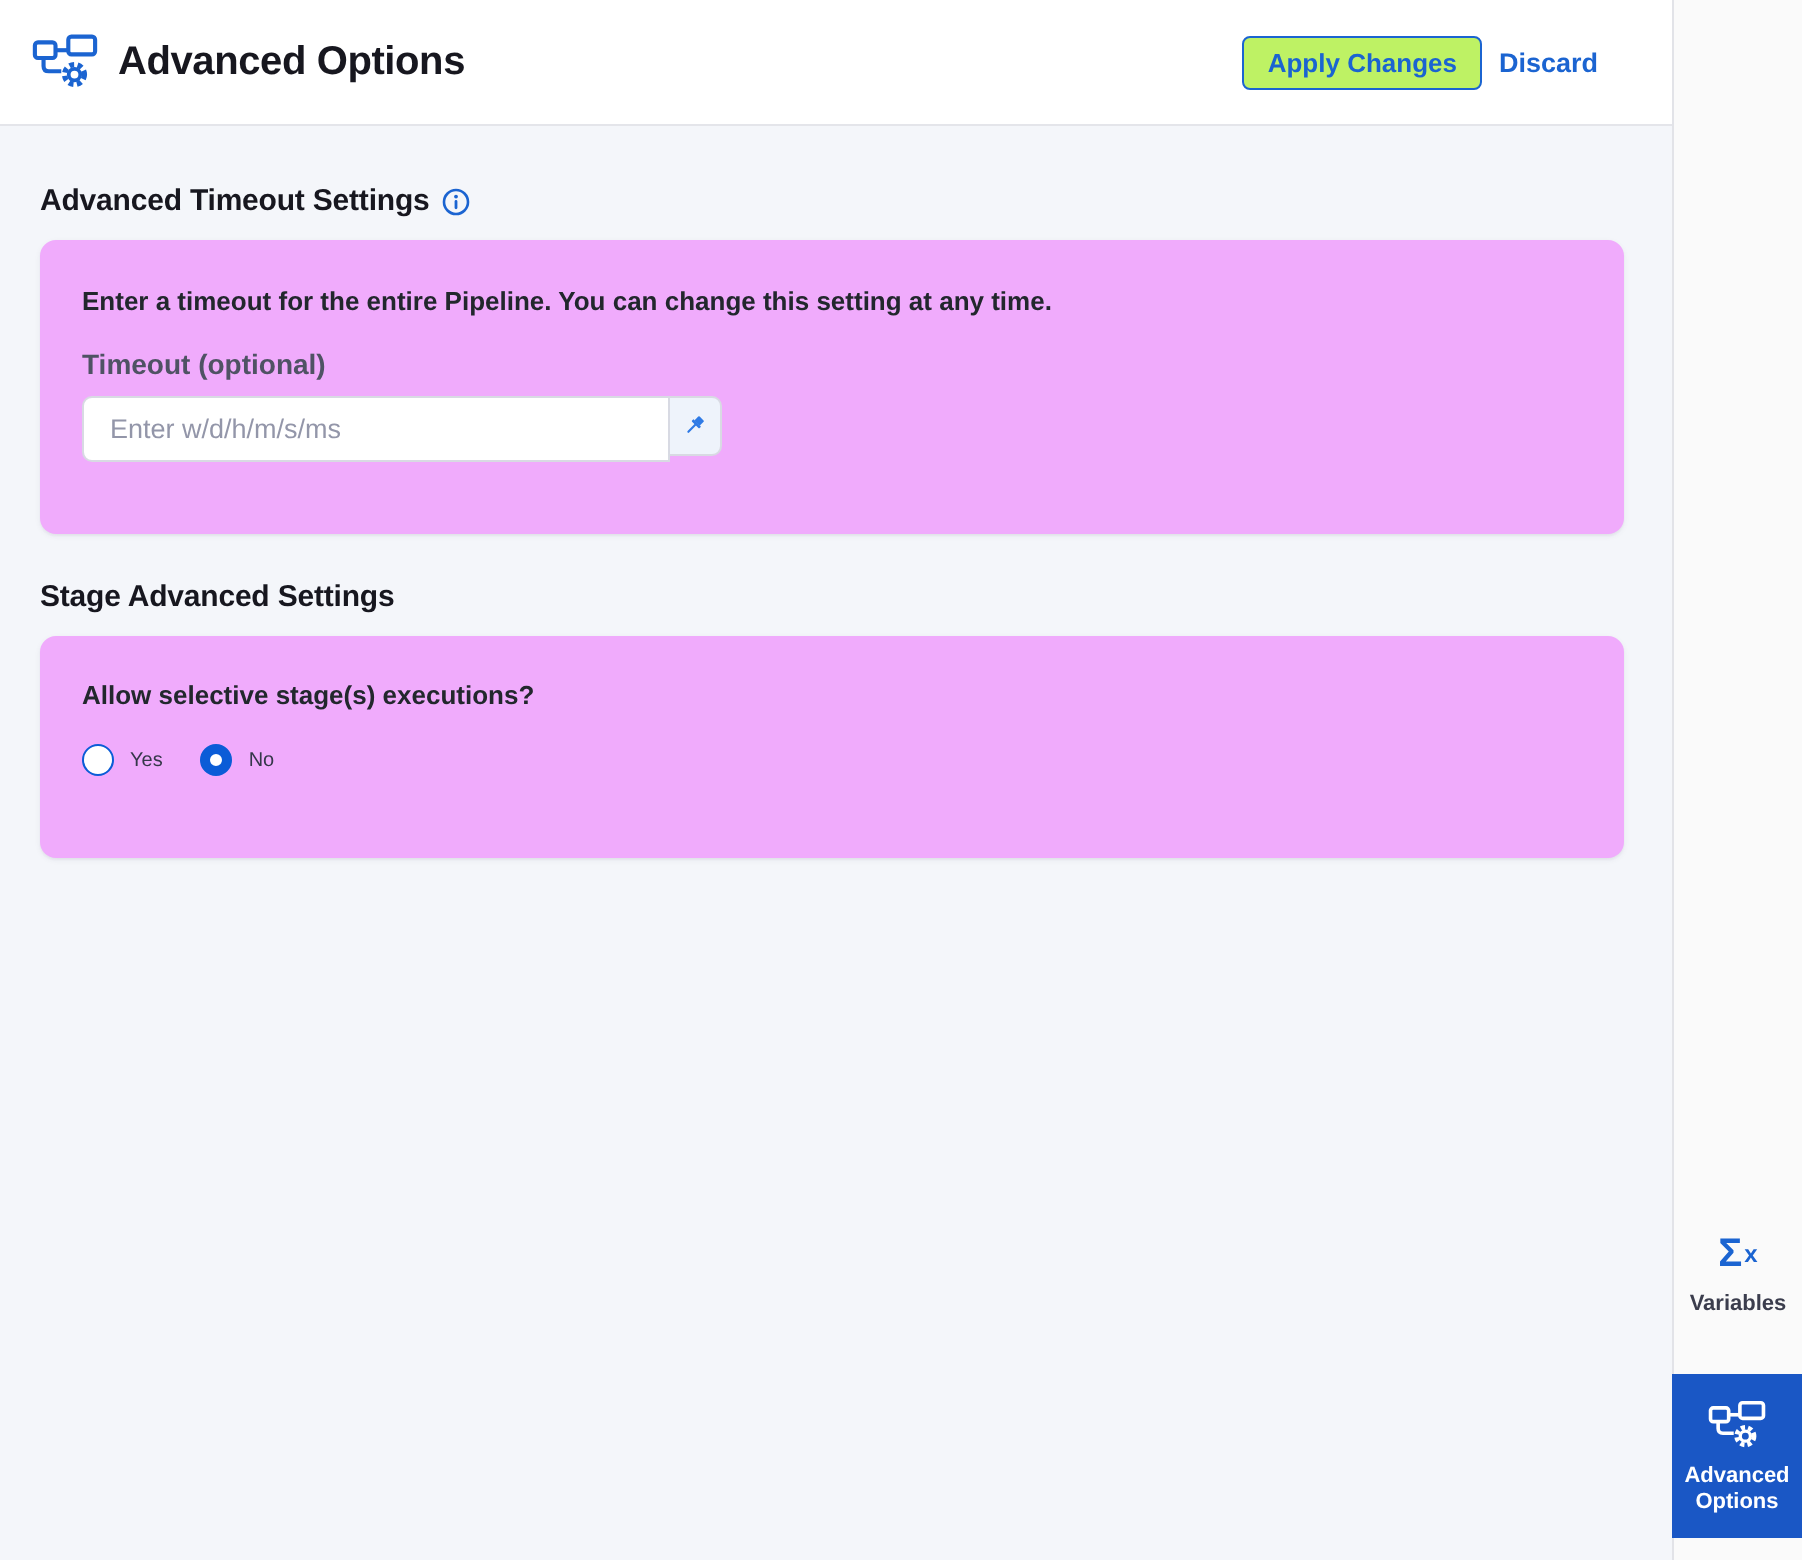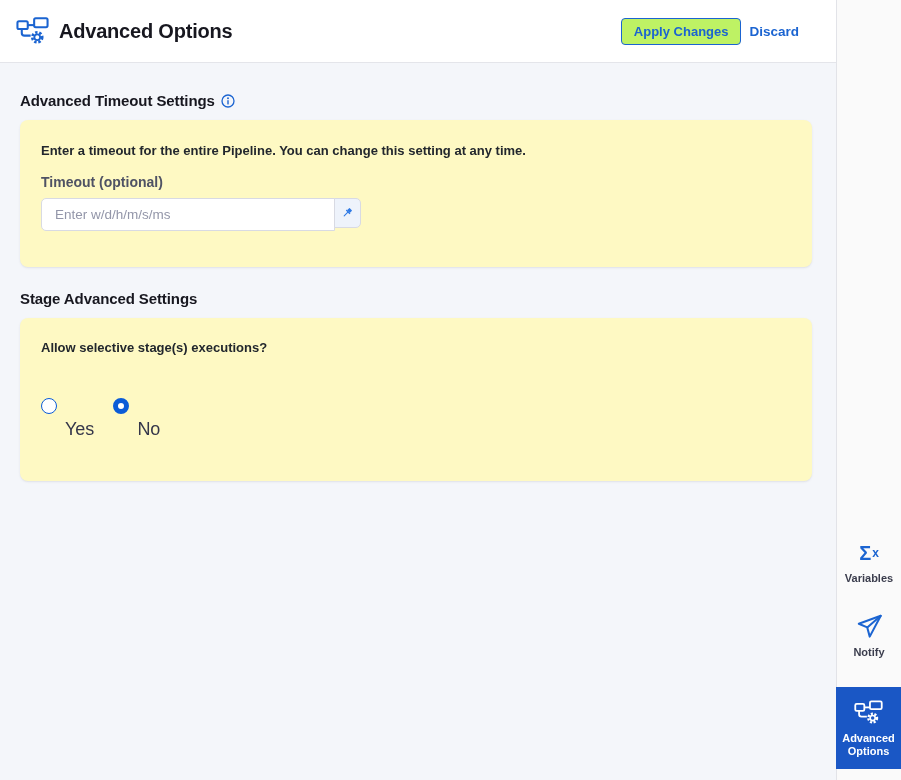--- a/index.html
+++ b/index.html
@@ -18,38 +18,38 @@
                  font-family:inherit; font-size:13px; font-weight:700; padding:5px 12px; height:27px;
                  cursor:pointer; }
   .link { color:#1b64d1; font-size:13.5px; font-weight:700; margin-left:8px; text-decoration:none; cursor:pointer; }
 
   .content { padding:29px 24px 0 20px; }
   .section-heading { display:flex; align-items:center; gap:6px; }
   h2 { font-size:15px; font-weight:700; color:#17171f; letter-spacing:-0.1px; }
   .info-icn { width:14px; height:14px; display:inline-flex; margin-top:1px; cursor:pointer; }
   .h2-second { margin-top:23px; }
 
-  .card { background:#fef9c3; border-radius:8px; margin-top:11px;
+  .card { background:#f0abfc; border-radius:8px; margin-top:11px;
           box-shadow:0 1px 3px rgba(40,41,61,.06), 0 1px 1px rgba(96,97,112,.06); }
   .card1 { padding:23px 20px 36px 21px; }
   .card2 { padding:22px 20px 41px 21px; }
   .desc { font-size:13px; font-weight:700; color:#22272d; }
   .field-label { display:block; margin-top:16px; font-size:14px; font-weight:700; color:#4f5264; }
   .input-row { margin-top:8px; display:flex; width:320px; }
   .input-row input { flex:1; height:33px; border:1px solid #d8dae3; border-radius:5px 0 0 5px;
                      padding:0 13px; font-family:inherit; font-size:13.5px; color:#22272d; outline:none; }
   .input-row input::placeholder { color:#9396a9; }
   .pin-btn { width:27px; height:30px; margin-left:-1px; background:#eef3fb; border:1px solid #d8dae3;
              border-radius:0 5px 5px 0; display:flex; align-items:center; justify-content:center; cursor:pointer; }
 
   .radio-row { margin-top:17px; display:flex; align-items:center; gap:19px; }
   .radio-group { display:flex; align-items:center; cursor:pointer; }
   .radio { width:16px; height:16px; border-radius:50%; background:#fff; border:1.6px solid #0b5cd7; }
   .radio.selected { border:5px solid #0b5cd7; }
-  .radio-label { margin-left:8px; font-size:18px; color:#35374a;margin-top:47px; }
+  .radio-label { margin-left:8px; font-size:10px; color:#35374a; }
 
   
   aside { flex:0 0 65px; background:#fafafa; border-left:1px solid #e2e3e8;
           display:flex; flex-direction:column; justify-content:flex-end; padding-bottom:11px; }
   .tool { display:flex; flex-direction:column; align-items:center; margin-bottom:29px; cursor:pointer; }
   .ticon { height:26px; display:flex; align-items:center; justify-content:center; }
   .tlabel { margin-top:6px; font-size:11px; font-weight:600; color:#3b3d4d; text-align:center;
             line-height:12.5px; width:60px; }
   .sigma { color:#1b64d1; font-weight:700; font-size:20px; line-height:20px; }
   .sigma small { font-size:12px; font-weight:700; margin-left:1px; }
@@ -131,29 +131,20 @@
     </div>
   </main>
 
   <aside>
 
     <div class="tool">
       <span class="ticon sigma">Σ<small>x</small></span>
       <span class="tlabel">Variables</span>
     </div>
 
-    <div class="tool">
-      <span class="ticon">
-        <svg viewBox="0 0 24 24" width="27" height="27" fill="none" stroke="#1b64d1" stroke-width="1.8" stroke-linejoin="round" stroke-linecap="round">
-          <path d="M22 2.5 L2.5 9.6 L10 12.8 L12.2 21 L22 2.5 Z"></path>
-          <path d="M22 2.5 L10 12.8"></path>
-        </svg>
-      </span>
-      <span class="tlabel">Notify</span>
-    </div>
 
 
     <div class="tool active">
       <span class="ticon">
         <svg viewBox="0 0 32 28" width="29" height="26" fill="none" stroke="#ffffff" stroke-width="2">
           <rect x="1.4" y="4" width="10" height="7.6" rx="1.5"></rect>
           <rect x="17.6" y="1.2" width="13" height="8.6" rx="1.5"></rect>
           <path d="M11.4 7.8 H17.6"></path>
           <path d="M5.6 11.6 V15.4 Q5.6 18 8.2 18 H14.2"></path>
           <circle cx="20.6" cy="19.6" r="2.8" stroke-width="1.8"></circle>

